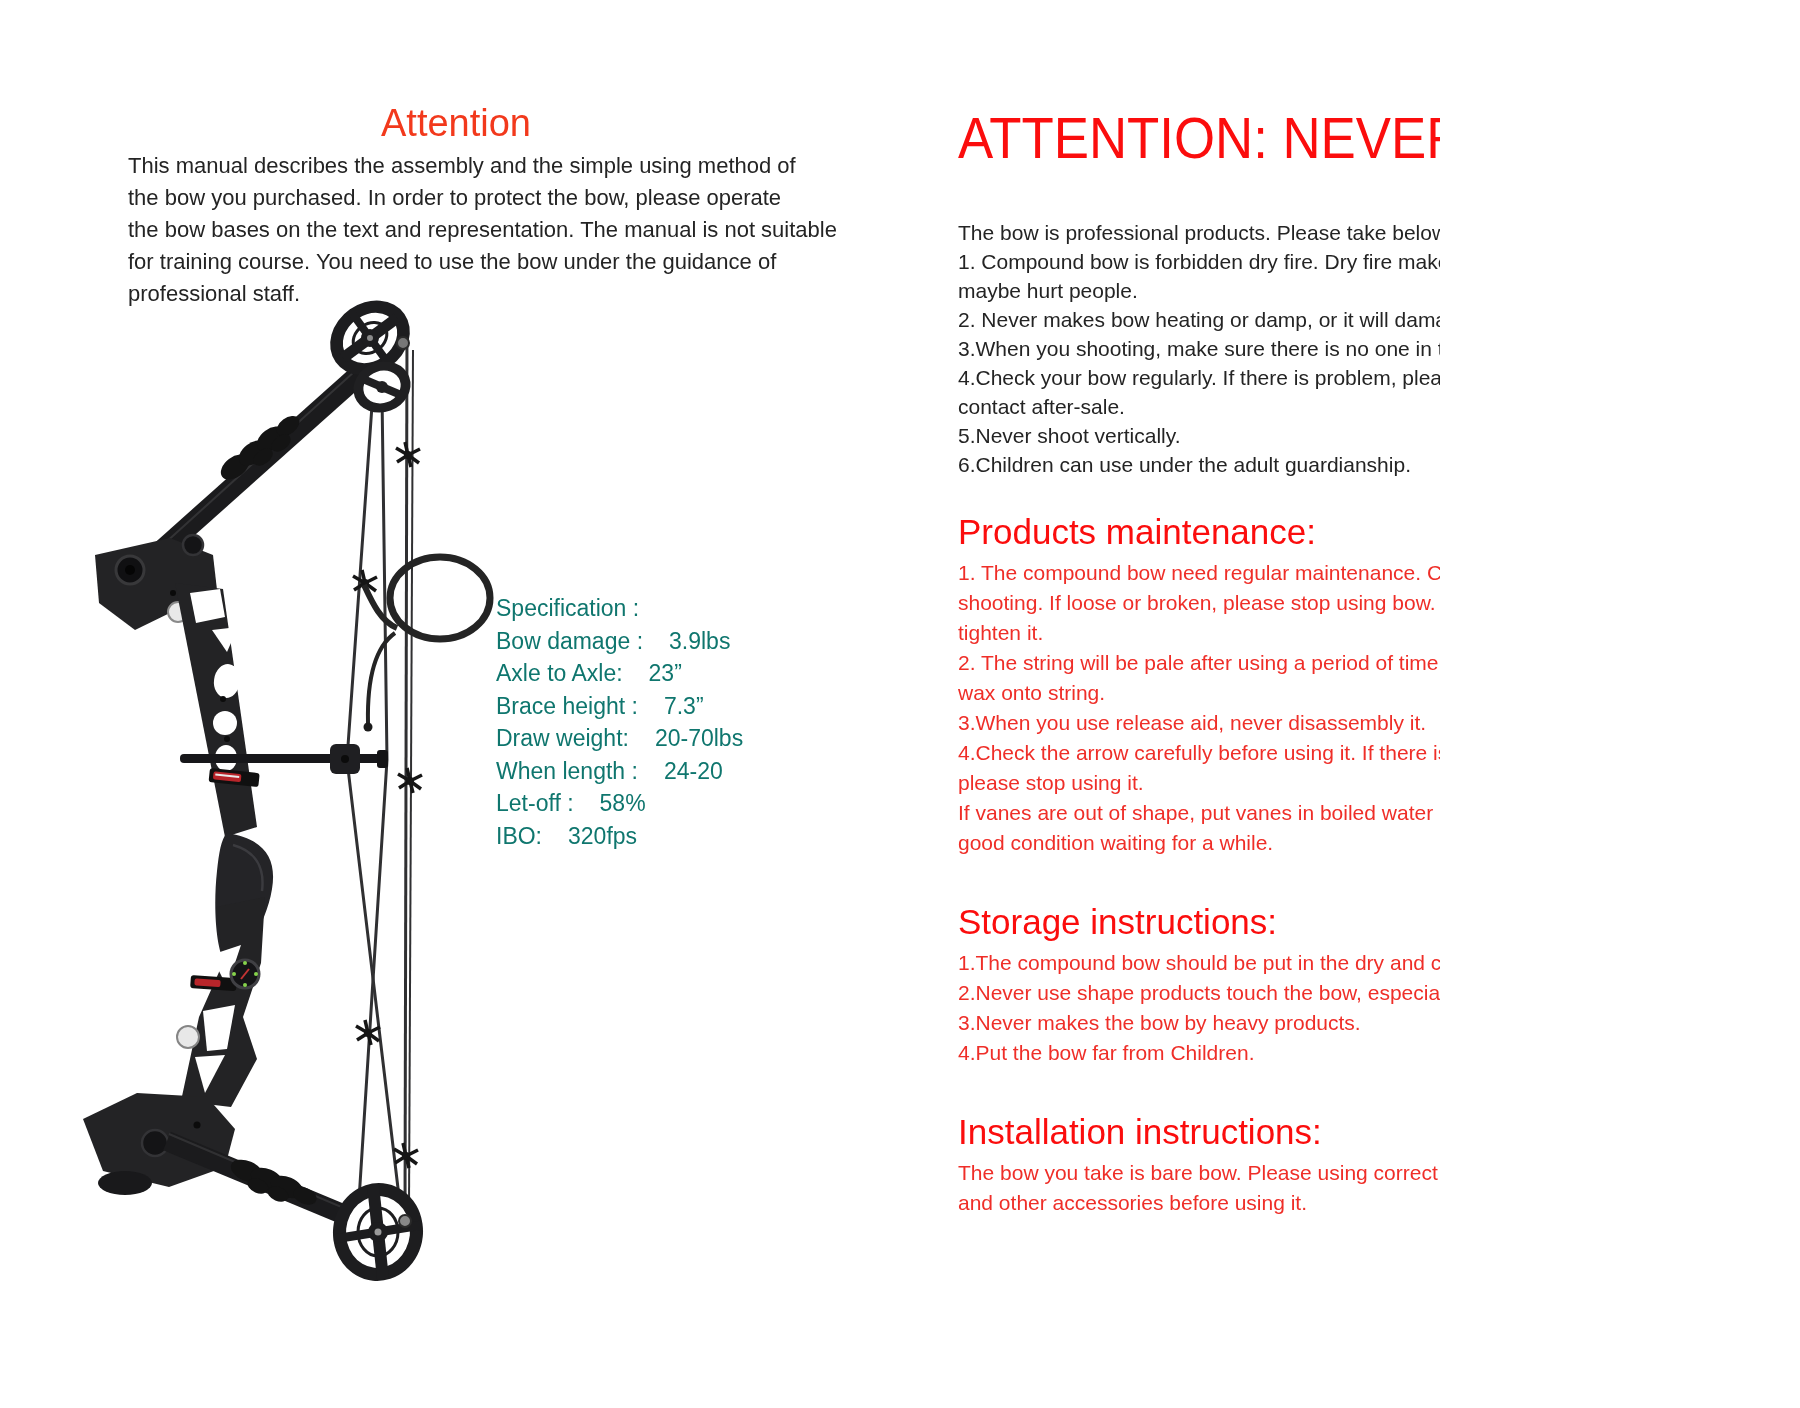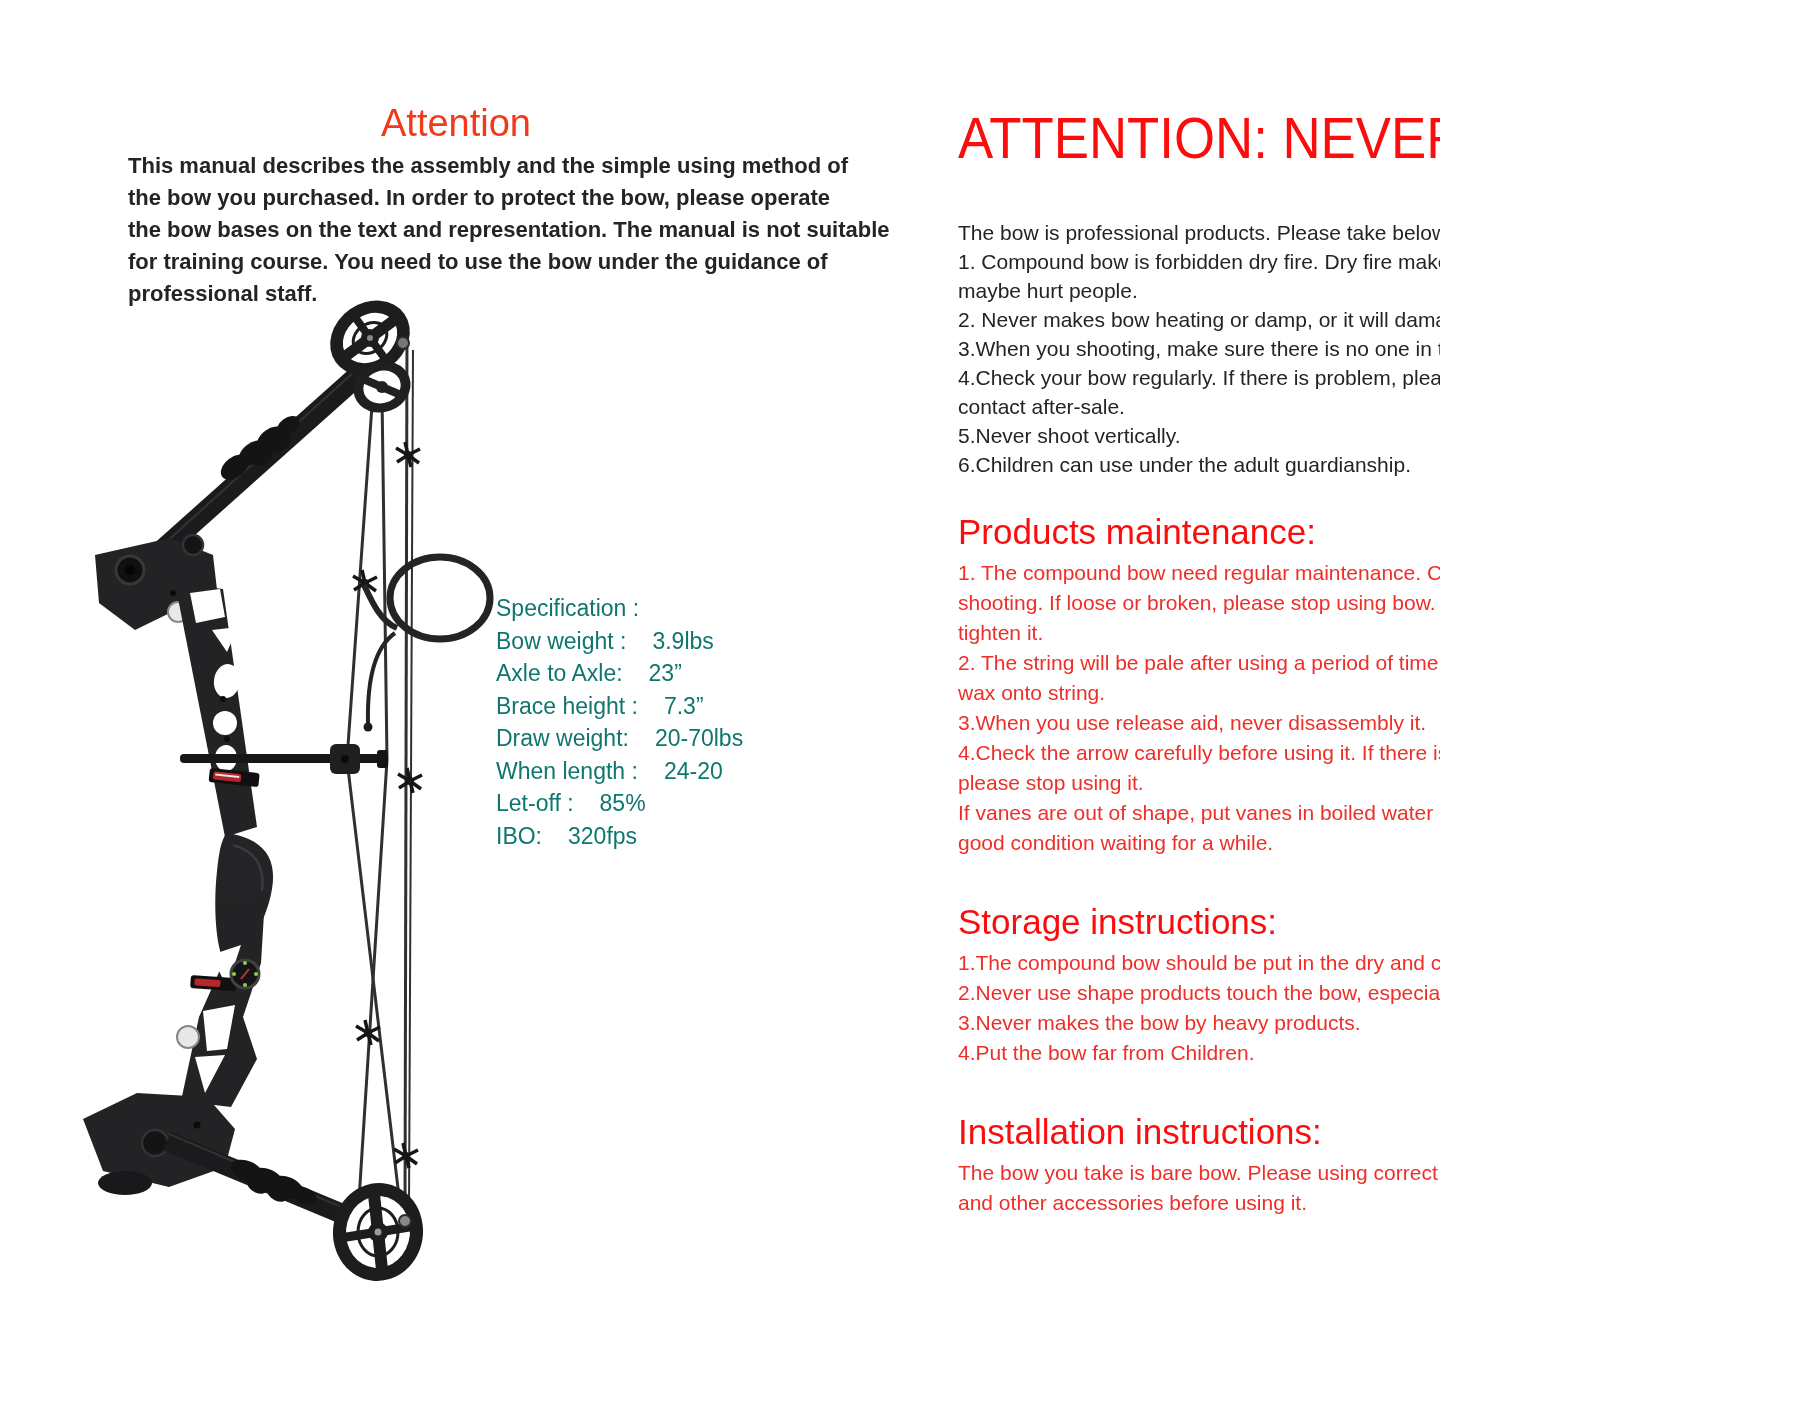--- a/index.html
+++ b/index.html
@@ -8,21 +8,21 @@
     font-family:"Liberation Sans", sans-serif;color:#222;
   }
   
   .left-title{
     position:absolute;left:128px;top:100px;width:656px;margin:0;
     text-align:center;font-size:38px;line-height:46px;font-weight:400;
     color:var(--left-title-red,#f2391c);
   }
   .left-intro{
     position:absolute;left:128px;top:150px;width:770px;margin:0;
-    font-size:22px;line-height:32px;color:#242424;white-space:pre-line;font-weight:bold;
+    font-size:22px;line-height:32px;color:#242424;white-space:pre-line;
   }
   .bow-figure{position:absolute;left:75px;top:255px;width:440px;height:1060px;margin:0;}
   .bow-figure svg{display:block;width:100%;height:100%;}
   .specs{
     position:absolute;left:496px;top:592px;margin:0;
     font-size:23px;line-height:32.5px;color:#0f766e;white-space:nowrap;
   }
   .spec-value{display:inline-block;margin-left:26px;}
   
   .r-title{
@@ -214,31 +214,31 @@
         <circle cx="303" cy="977" r="3.5" fill="#9a9a9a"></circle>
         <circle cx="330" cy="966" r="6" fill="#888888" stroke="#2a2a2a" stroke-width="2"></circle>
       </g>
     </svg>
   </figure>
 
   <div class="specs">
     <div>Specification :</div>
     <div>
 
-        <div class="spec-row"><span class="spec-label">Bow weight :</span><span class="spec-value">3.9lbs</span></div>
+        <div class="spec-row"><span class="spec-label">Bow damage :</span><span class="spec-value">3.9lbs</span></div>
 
         <div class="spec-row"><span class="spec-label">Axle to Axle:</span><span class="spec-value">23”</span></div>
 
         <div class="spec-row"><span class="spec-label">Brace height :</span><span class="spec-value">7.3”</span></div>
 
         <div class="spec-row"><span class="spec-label">Draw weight:</span><span class="spec-value">20-70lbs</span></div>
 
         <div class="spec-row"><span class="spec-label">When length :</span><span class="spec-value">24-20</span></div>
 
-        <div class="spec-row"><span class="spec-label">Let-off :</span><span class="spec-value">85%</span></div>
+        <div class="spec-row"><span class="spec-label">Let-off :</span><span class="spec-value">58%</span></div>
 
         <div class="spec-row"><span class="spec-label">IBO:</span><span class="spec-value">320fps</span></div>
       </div>
   </div>
 
   <h1 class="r-title">ATTENTION: NEVER DRY FIRE!</h1>
 
   <p class="r-intro">The bow is professional products. Please take below attention before using it:
 1. Compound bow is forbidden dry fire. Dry fire makes product damage and
 maybe hurt people.

